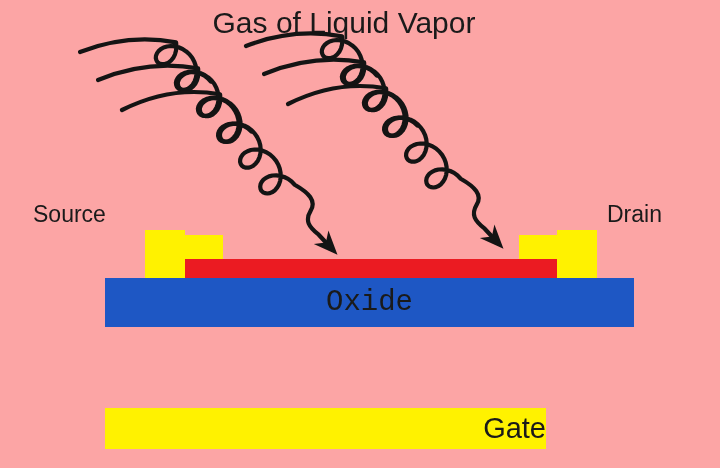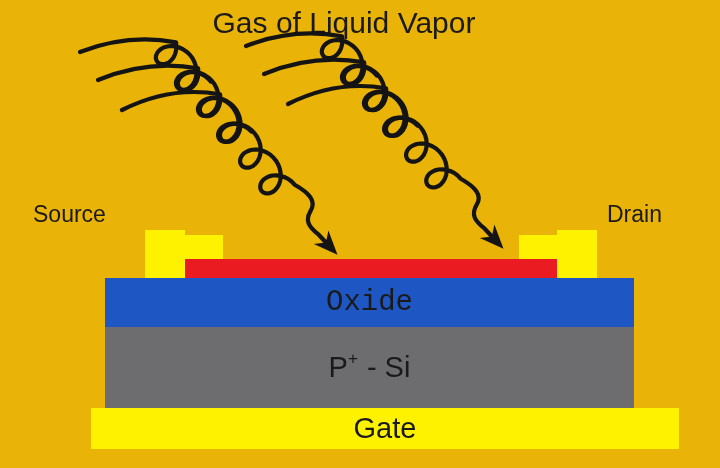--- a/index.html
+++ b/index.html
@@ -1,17 +1,17 @@
 <!DOCTYPE html>
 <html><head>
 <meta charset="utf-8">
 <style>
   html,body{margin:0;padding:0;background:#fff;}
   .canvas{
-    position:relative;width:720px;height:468px;background:#eab308;overflow:hidden;
+    position:relative;width:720px;height:468px;background:#fca5a5;overflow:hidden;
     font-family:"Liberation Sans",sans-serif;color:#1a1a1a;
   }
   .abs{position:absolute;}
   .title{
     top:6px;left:344px;transform:translateX(-50%);
     font-size:30px;line-height:34px;white-space:nowrap;
   }
   .side-label{font-size:23px;line-height:30px;white-space:nowrap;}
   #source-label{left:33px;top:199px;}
   #drain-label{left:607px;top:199px;text-align:right;}
@@ -22,21 +22,21 @@
   
   #source-pad-tab {left:145px;top:230px;width:40px;height:6px;}
   #source-pad-body{left:145px;top:235px;width:78px;height:43px;}
   #drain-pad-tab  {left:557px;top:230px;width:40px;height:6px;}
   #drain-pad-body {left:519px;top:235px;width:78px;height:43px;}
   
   #sensing-film{left:185px;top:259px;width:372px;height:19px;z-index:3;}
   
   #oxide-layer    {left:105px;top:278px;width:529px;height:49px;}
   #substrate-layer{left:105px;top:327px;width:529px;height:81px;}
-  #gate-layer     {left:91px;top:408px;width:588px;height:41px;}
+  #gate-layer     {left:105px;top:408px;width:441px;height:41px;justify-content:flex-end;}
   #substrate-label sup{
     font-size:17px;line-height:0;position:relative;top:-2px;
   }
   .suffix{margin-left:9px;}
   #vapor-arrows-svg{left:0;top:0;width:720px;height:468px;pointer-events:none;z-index:2;}
 </style>
 </head>
 <body>
 
 <div class="canvas">
@@ -68,21 +68,18 @@
   <div class="abs" id="source-pad-body" style="background: rgb(255, 242, 0);"></div>
   <div class="abs" id="drain-pad-tab" style="background: rgb(255, 242, 0);"></div>
   <div class="abs" id="drain-pad-body" style="background: rgb(255, 242, 0);"></div>
 
   <div class="abs" id="sensing-film" style="background: rgb(235, 27, 34);"></div>
 
   <div class="abs layer" id="oxide-layer" style="background: rgb(30, 87, 196); font-family: Liberation Mono, monospace;">
     <span>Oxide</span>
   </div>
 
-  <div class="abs layer" id="substrate-layer" style="background: rgb(109, 109, 111);">
-    <span id="substrate-label"><span>P</span><sup>+</sup><span class="suffix">- Si</span></span>
-  </div>
 
   <div class="abs layer" id="gate-layer" style="background: rgb(255, 242, 0);">
     <span>Gate</span>
   </div>
 
 </div>
 
 </body></html>

